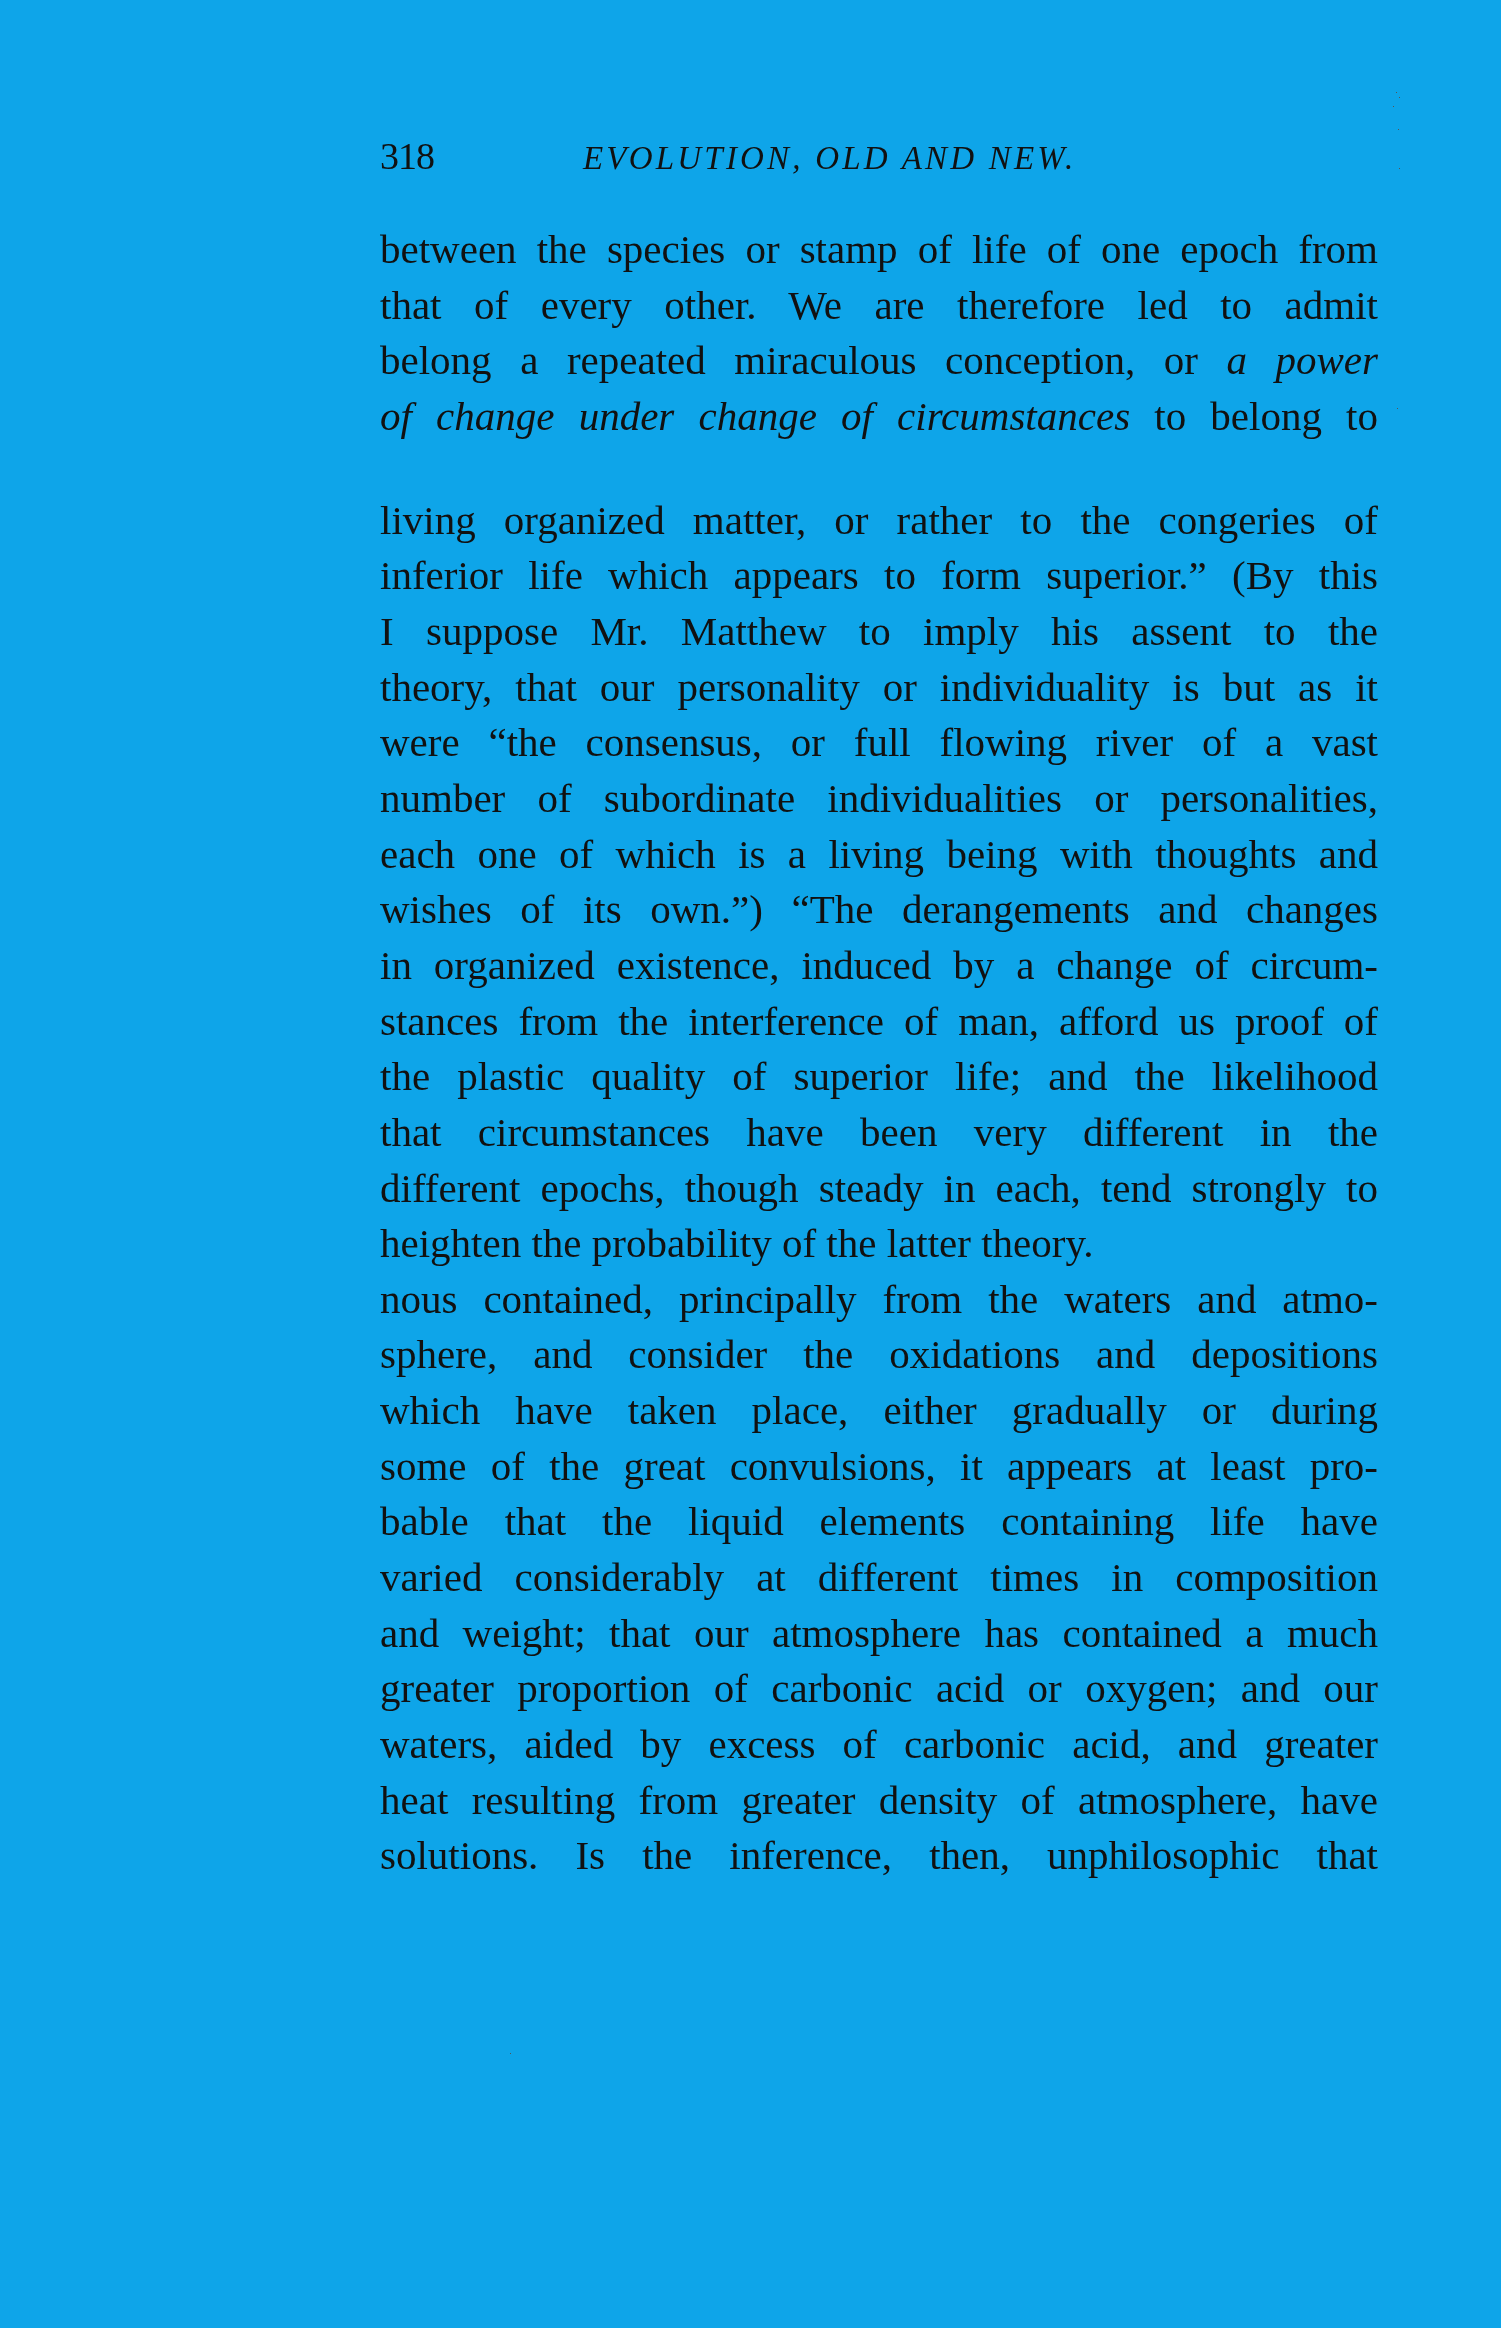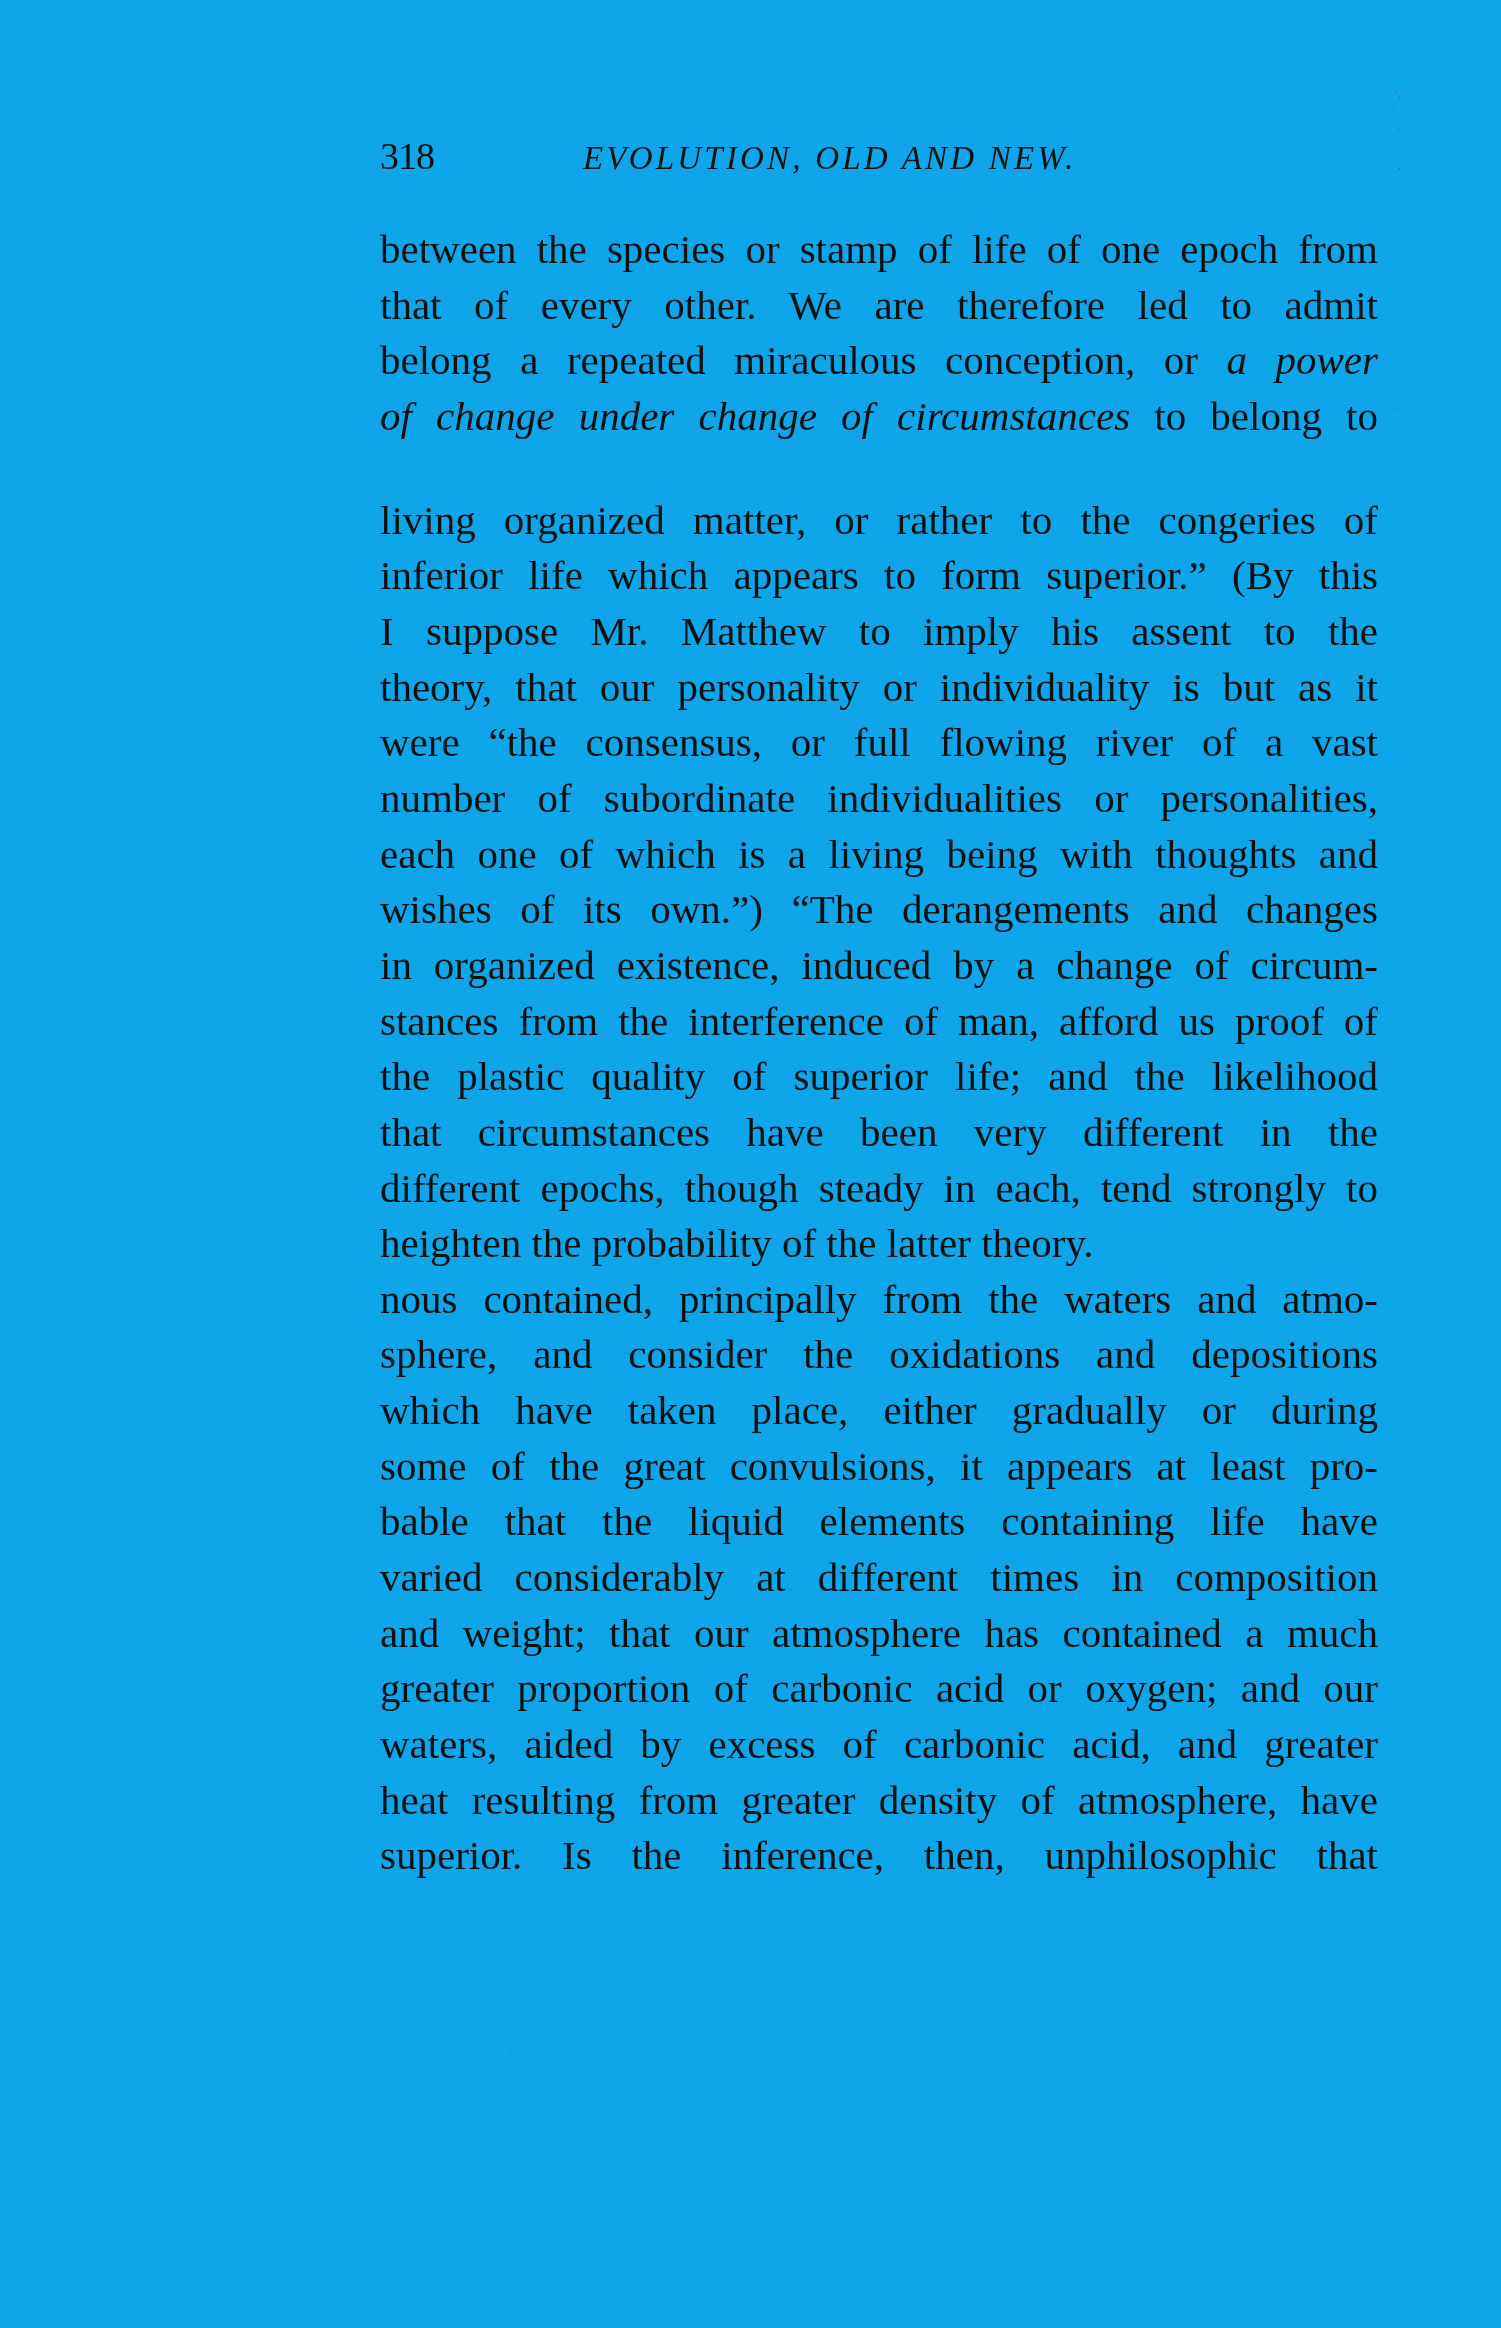--- a/index.html
+++ b/index.html
@@ -115,21 +115,21 @@
         <div class="line" style="white-space: normal;"><span>nous contained, principally from the waters and atmo-</span></div>
         <div class="line" style="white-space: normal;"><span>sphere, and consider the oxidations and depositions</span></div>
         <div class="line" style="white-space: normal;"><span>which have taken place, either gradually or during</span></div>
         <div class="line" style="white-space: normal;"><span>some of the great convulsions, it appears at least pro-</span></div>
         <div class="line" style="white-space: normal;"><span>bable that the liquid elements containing life have</span></div>
         <div class="line" style="white-space: normal;"><span>varied considerably at different times in composition</span></div>
         <div class="line" style="white-space: normal;"><span>and weight; that our atmosphere has contained a much</span></div>
         <div class="line" style="white-space: normal;"><span>greater proportion of carbonic acid or oxygen; and our</span></div>
         <div class="line" style="white-space: normal;"><span>waters, aided by excess of carbonic acid, and greater</span></div>
         <div class="line" style="white-space: normal;"><span>heat resulting from greater density of atmosphere, have</span></div>
-        <div class="line" style="white-space: normal;"><span>superior.  Is the inference, then, unphilosophic that</span></div>
+        <div class="line" style="white-space: normal;"><span>solutions.  Is the inference, then, unphilosophic that</span></div>
       </div>
     </div>
 
   <span class="scan-speck" style="left:1396px;top:92px;"></span>
   <span class="scan-speck" style="left:1399px;top:97px;"></span>
   <span class="scan-speck" style="left:1393px;top:106px;"></span>
   <span class="scan-speck" style="left:1398px;top:129px;"></span>
   <span class="scan-speck" style="left:1399px;top:168px;"></span>
   <span class="scan-speck" style="left:1397px;top:408px;"></span>
   <span class="scan-speck" style="left:510px;top:2053px;"></span>

